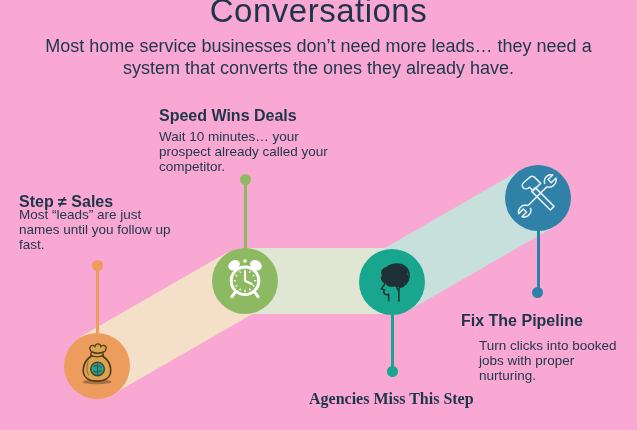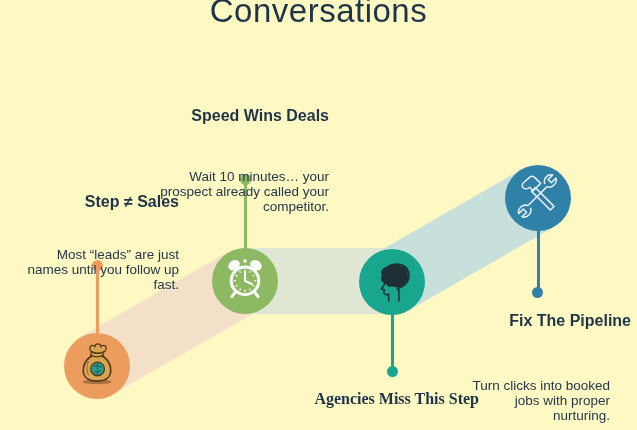--- a/index.html
+++ b/index.html
@@ -1,18 +1,18 @@
 <!DOCTYPE html>
 <html><head>
 <meta charset="utf-8">
 <style>
   html,body{margin:0;padding:0;background:#EDEFF3;}
   #stage{
     position:relative;width:637px;height:430px;overflow:hidden;
-    background:#fef9c3;font-family:"Liberation Sans", sans-serif;color:#1E3448;
+    background:#f9a8d4;font-family:"Liberation Sans", sans-serif;color:#1E3448;
   }
   .title{
     position:absolute;left:0;width:637px;top:-9px;text-align:center;
     font-size:33px;line-height:40px;font-weight:normal;color:#1E3448;letter-spacing:.5px;
   }
   .subtitle{
     position:absolute;left:38px;width:561px;top:35px;text-align:center;
     font-size:18px;line-height:22px;color:#22384C;
   }
   .band{position:absolute;height:66px;z-index:1;}
@@ -31,41 +31,42 @@
   .dot.blue{left:531.5px;top:287px;background:#3081A8;}
   .circle{
     position:absolute;width:66px;height:66px;border-radius:50%;z-index:3;
     display:flex;align-items:center;justify-content:center;
   }
   .circle.orange{left:64px;top:333px;background:#EC9C5D;}
   .circle.green{left:212px;top:248px;background:#8DB963;}
   .circle.teal{left:359px;top:249px;background:#18A68E;}
   .circle.blue{left:505px;top:165px;background:#3081A8;}
   .mh{
-    position:absolute;z-index:4;text-align:right;
+    position:absolute;z-index:4;text-align:left;
     font-weight:bold;font-size:16px;line-height:19px;color:#1E3448;
   }
   .mh.leads{left:19px;width:160px;top:192px;}
   .mh.speed{left:159px;width:170px;top:106px;}
   .mh.agencies{left:309px;width:170px;top:389px;font-family:Liberation Serif, serif;}
   .mh.fix{left:461px;width:170px;top:311px;}
   .mb{
-    position:absolute;z-index:4;text-align:right;
-    font-size:13.5px;line-height:15px;color:#22384C;margin-top:40px;
+    position:absolute;z-index:4;text-align:left;
+    font-size:13.5px;line-height:15px;color:#22384C;
   }
   .mb.leads{left:19px;width:160px;top:207px;}
   .mb.speed{left:159px;width:170px;top:129px;}
-  .mb.fix{left:460px;width:150px;top:338px;}
+  .mb.fix{left:479px;width:150px;top:338px;}
 </style>
 </head>
 <body>
 
 <div id="stage">
 
   <div class="title">Conversations</div>
+  <div class="subtitle">Most home service businesses don’t need more leads… they need a system that converts the ones they already have.</div>
 
   <div class="band band1"></div>
   <div class="band band2"></div>
   <div class="band band3"></div>
 
   <div class="cline orange"></div>
   <div class="dot orange"></div>
   <div class="cline green"></div>
   <div class="dot green"></div>
   <div class="cline teal"></div>

